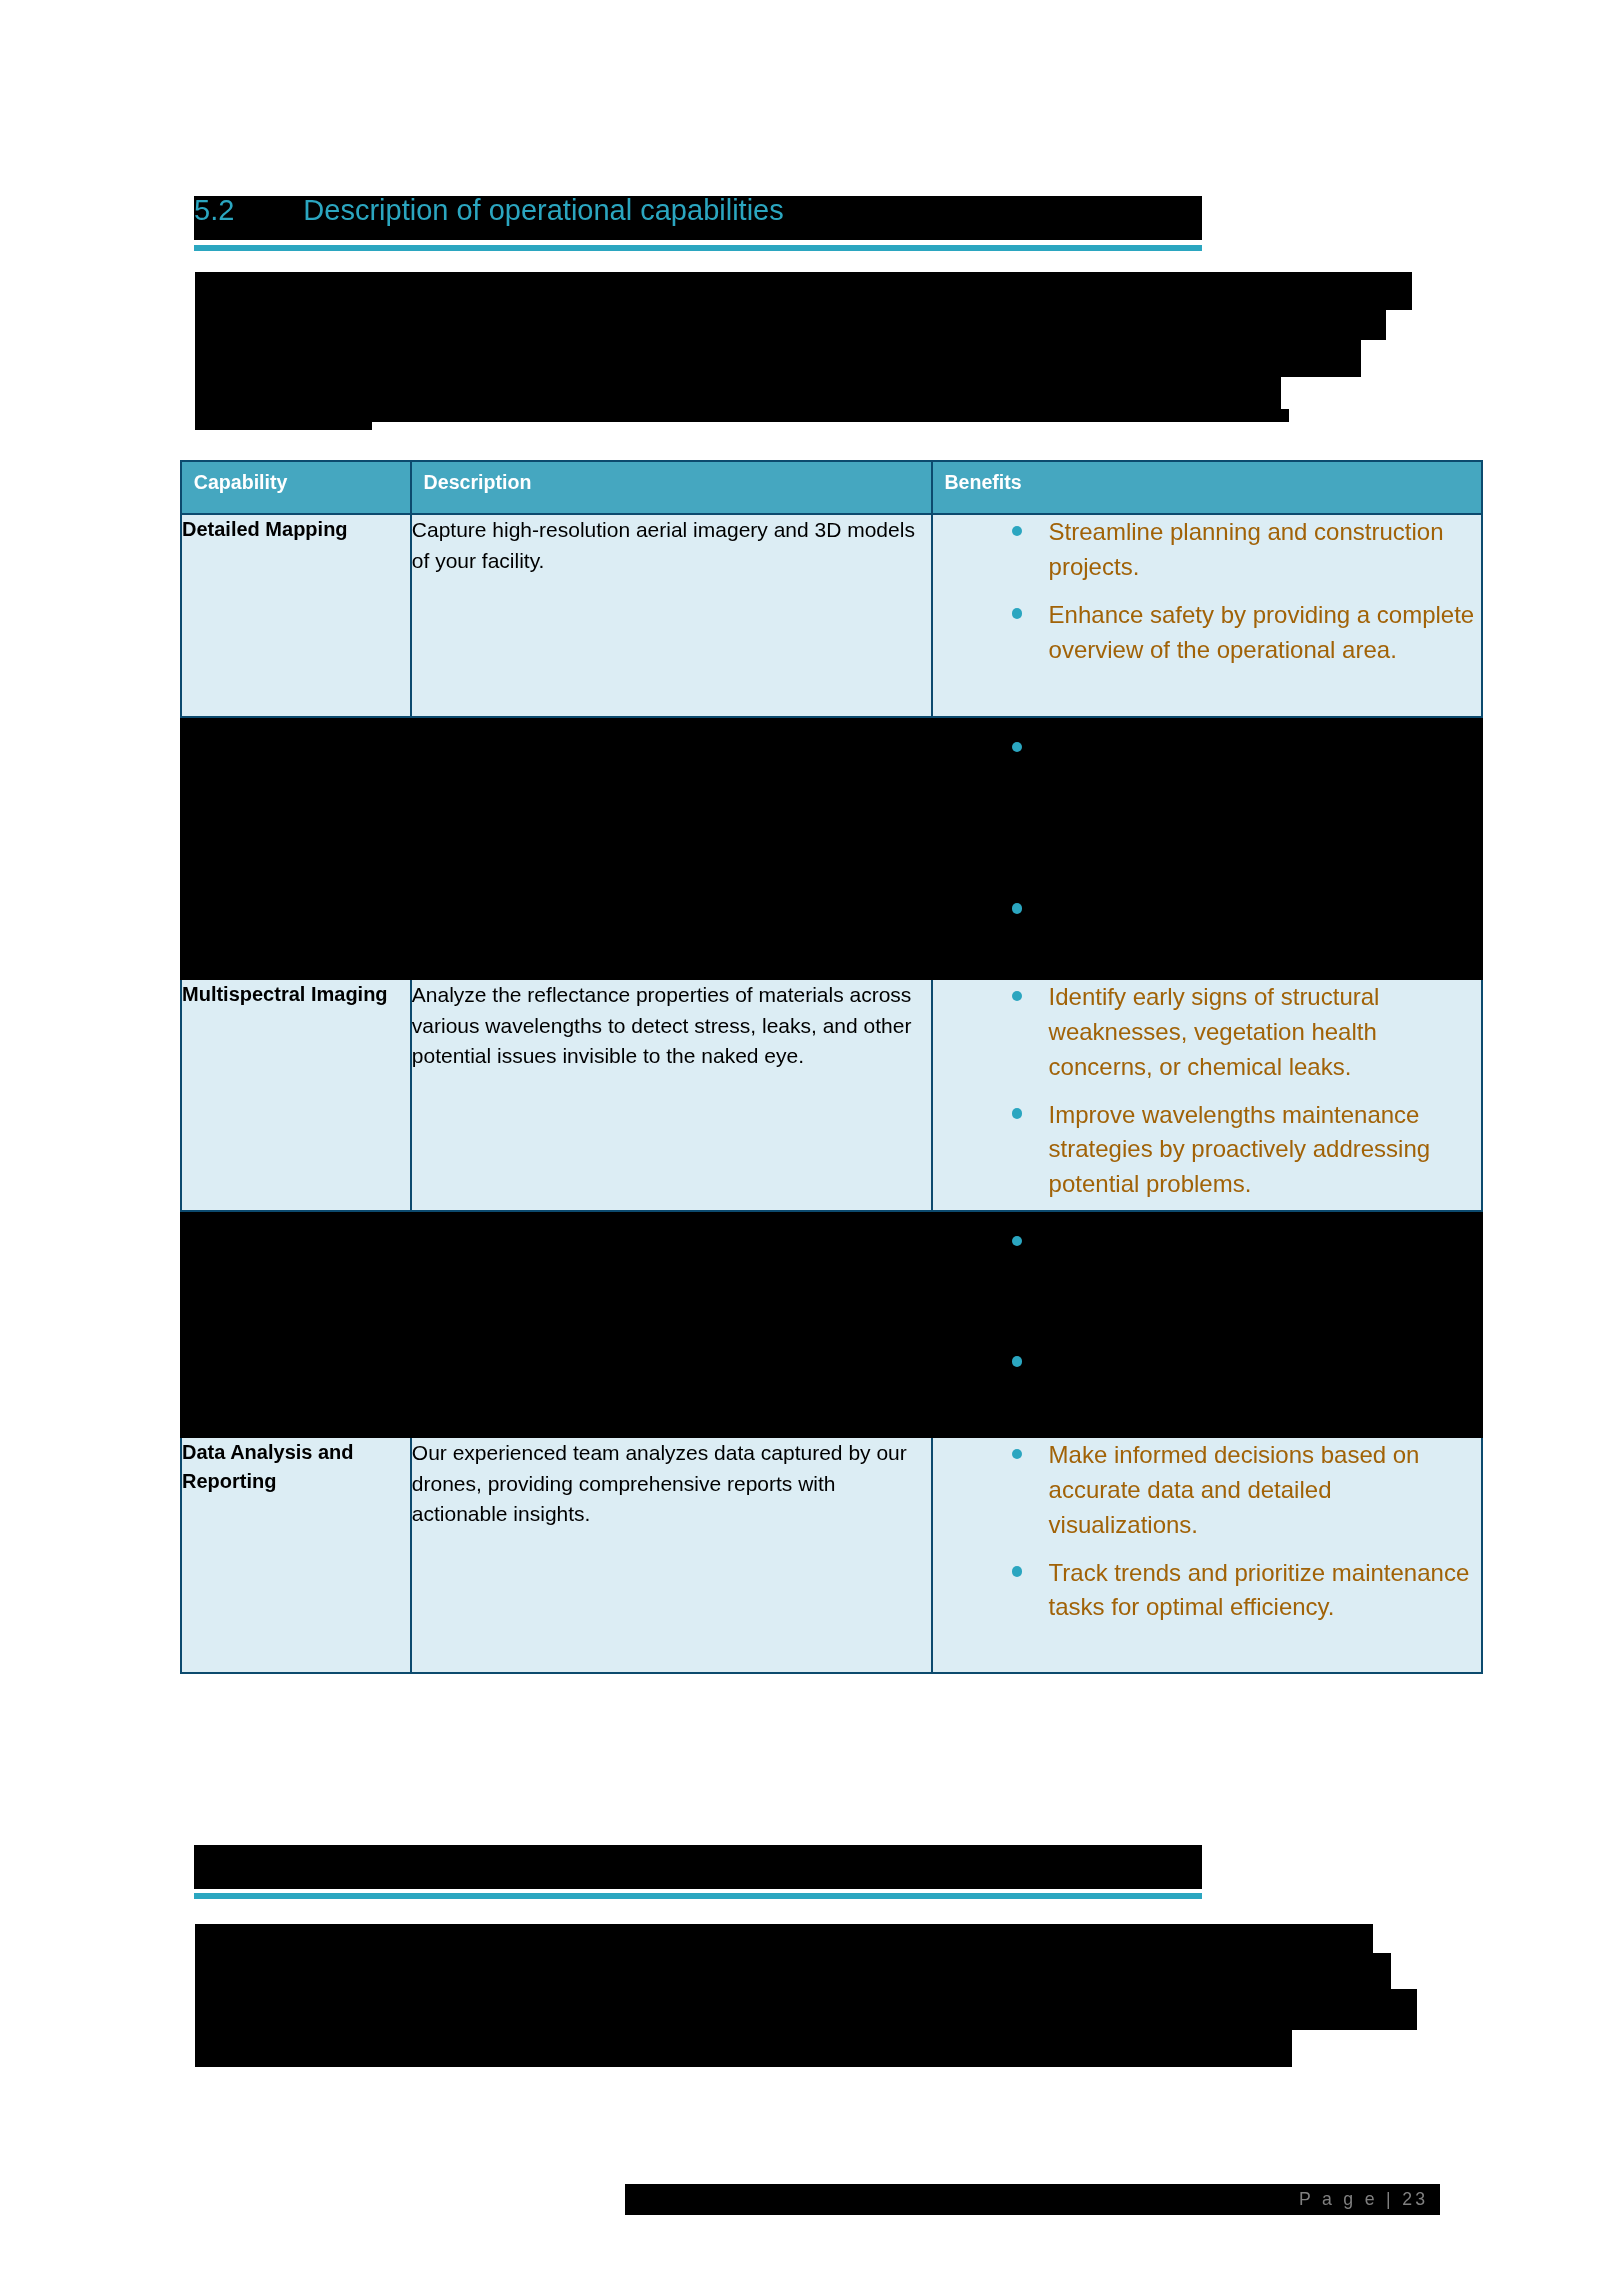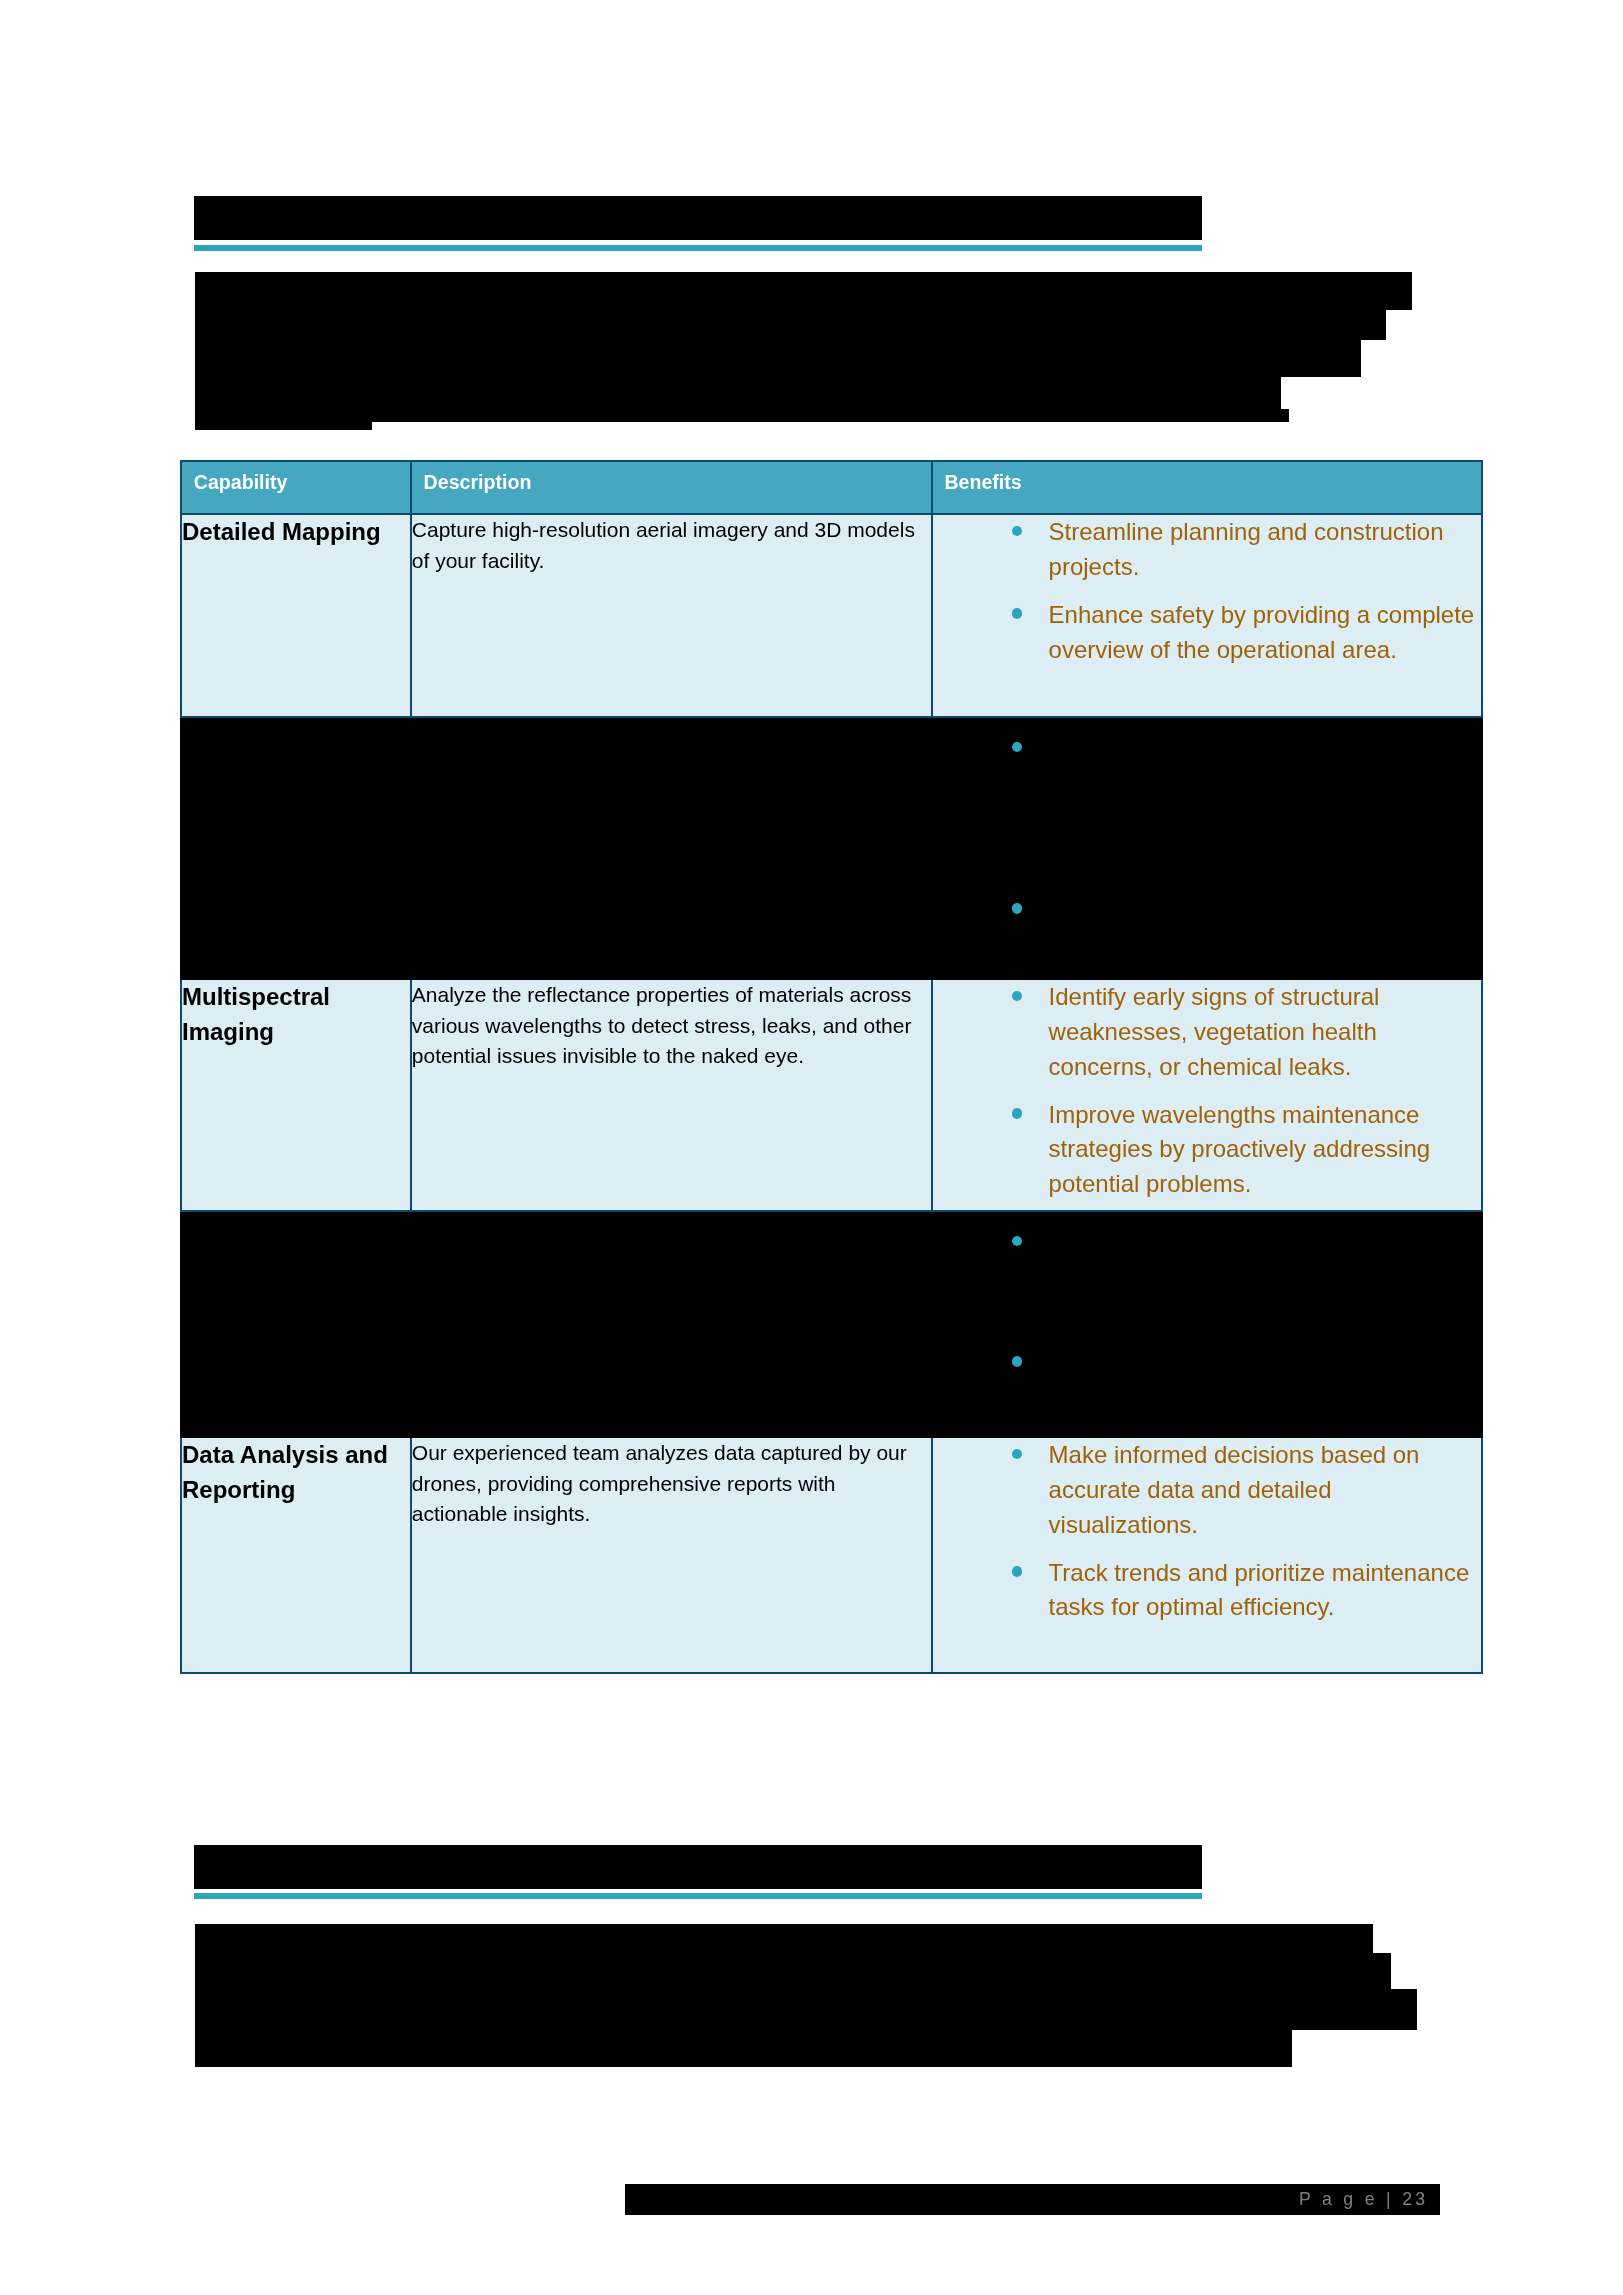--- a/index.html
+++ b/index.html
@@ -83,21 +83,21 @@
     text-align: left;
     padding: 9.2px 0 0 11.8px;
     height: 42px;
     vertical-align: top;
   }
   .col-cap   { width: 216px; }
   .col-desc  { width: 507px; margin-top: 48px; }
   .col-ben   { width: 537px; }
 
   .cell-cap {
-    font-size: 24px;
+    font-size: 20px;
     font-weight: bold;
     color: #000000;
     line-height: 1.45;
     padding: 11.8px 9.2px 11.8px 11.8px;
   }
   .cell-desc {
     font-size: 21px;
     color: #000000;
     line-height: 1.45;
     padding: 11.8px 15.7px 11.8px 11.8px;
@@ -161,20 +161,25 @@
     z-index: 3;
   }
 </style>
 </head>
 <body>
 
 <div class="page">
 
   <div class="redact-under-heading" style="left:194px; top:196px; width:1008px; height:44px;"></div>
 
+  <div class="heading" style="left:194px; top:196px;">
+    <span class="heading-num">5.2</span>
+    <span style="display:inline-block; width:69px;"></span>
+    <span class="heading-text">Description of operational capabilities</span>
+  </div>
 
   <div class="heading-rule" style="left:194px; top:245px; width:1008px; height:5.9px;"></div>
 
   <div class="redact" style="left:195px; top:272px; width:1217px; height:38px;"></div>
   <div class="redact" style="left:195px; top:299px; width:1191px; height:41px;"></div>
   <div class="redact" style="left:195px; top:336px; width:1166px; height:41px;"></div>
   <div class="redact" style="left:195px; top:372px; width:1086px; height:41px;"></div>
   <div class="redact" style="left:195px; top:409px; width:1094px; height:13px;"></div>
   <div class="redact" style="left:195px; top:409px; width:177px; height:21px;"></div>
 

